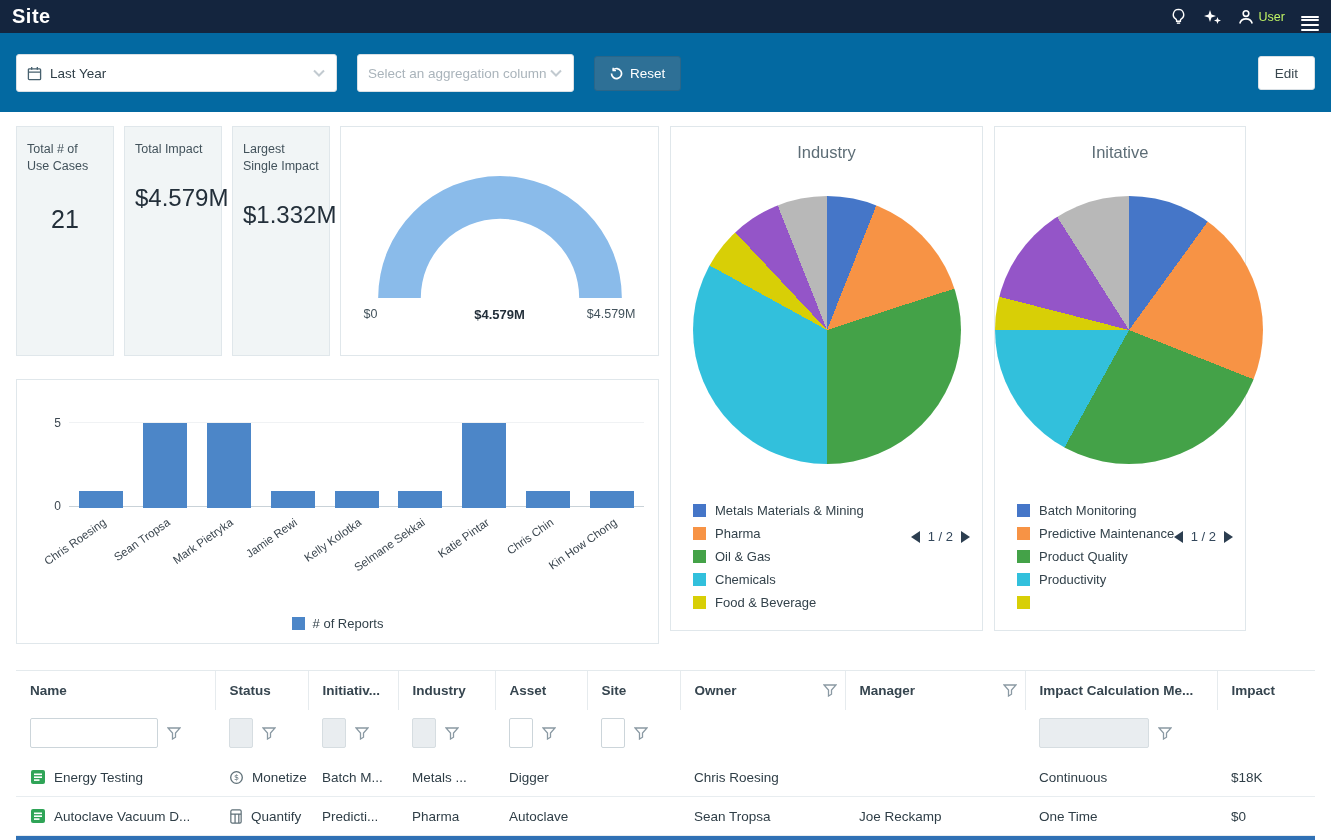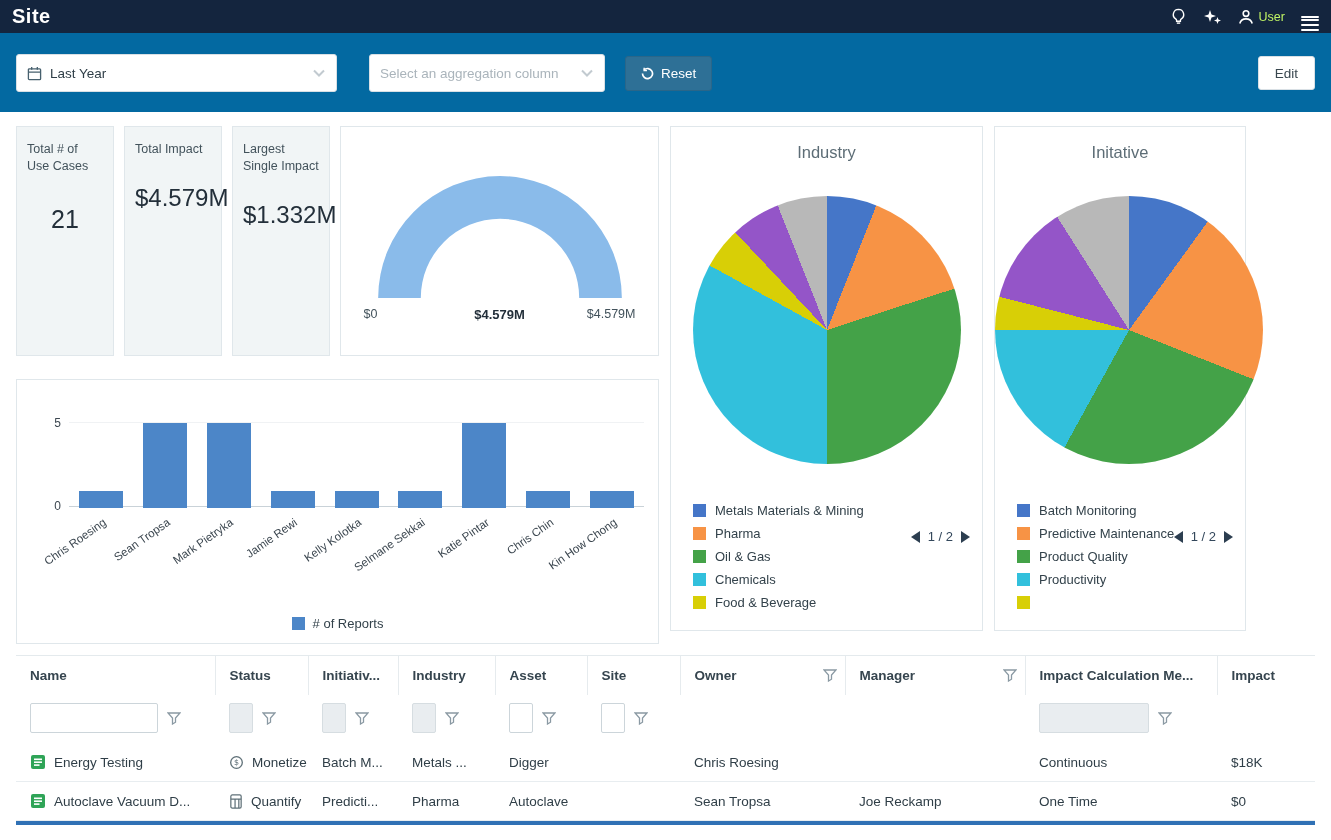--- a/index.html
+++ b/index.html
@@ -13,21 +13,21 @@
   .header-right { display:flex; align-items:center; gap:16px; color:#fff; }
   .hicon { display:flex; align-items:center; gap:5px; cursor:pointer; }
   .user-label { color:#bef264; font-size:12.5px; }
   .burger span { display:block; width:18px; height:2px; background:#fff; margin:3px 0; border-radius:1px; }
 
   
   .toolbar { background:#0369a1; padding:21px 16px 20px 16px; display:flex; align-items:center; }
   .dropdown { height:38px; border:1px solid #d9e0e5; border-radius:3px; background:#fff;
     display:flex; align-items:center; padding:0 10px; cursor:pointer; }
   .dd-date { width:321px; }
-  .dd-agg { width:236px; margin-left:32px; }
+  .dd-agg { width:217px; margin-left:20px; }
   .dd-text { font-size:13.5px; color:#2f3e47; margin-left:8px; }
   .dd-placeholder { font-size:13.5px; color:#aab4bb; }
   .dd-caret { margin-left:auto; }
   .btn-reset { margin-left:20px; background:#2e7096; color:#fff; border:1px solid #2a6689;
     border-radius:3px; height:35px; padding:0 15px; display:flex; align-items:center; gap:7px;
     font-size:13.5px; cursor:pointer; }
   .btn-edit { margin-left:auto; background:#fff; color:#39474f; border:1px solid #d9e0e5;
     border-radius:3px; height:34px; padding:0 16px; font-size:13.5px; cursor:pointer; }
 
   
@@ -68,21 +68,21 @@
   .bars { display:flex; height:85px; align-items:flex-end; }
   .bar-slot { width:64px; position:relative; height:85px; display:flex; align-items:flex-end; justify-content:center; }
   .bar { width:44px; cursor:pointer; }
   .bar-label { position:absolute; top:100%; right:50%; margin-top:8px; transform:rotate(-35deg);
     transform-origin:top right; white-space:nowrap; font-size:11.5px; color:#3c4750; }
   .lb-legend { position:absolute; bottom:12px; left:0; right:0; display:flex;
     justify-content:center; align-items:center; gap:8px; }
   .lb-legend .legend-label { font-size:13px; color:#33424b; }
 
   
-  .table-wrap { margin:11px 16px 0 16px; border-top:1px solid #e4eaed; }
+  .table-wrap { margin:26px 16px 0 16px; border-top:1px solid #e4eaed; }
   table { border-collapse:collapse; table-layout:fixed; width:1299px; font-size:13.5px; }
   th { text-align:left; font-weight:bold; color:#36454f; padding:12px 8px 12px 14px;
     border-right:1px solid #e6ebee; white-space:nowrap; overflow:hidden; }
   th .th-inner { display:flex; align-items:center; justify-content:space-between; }
   .filter-row td { padding:8px 8px 10px 14px; }
   .filter-cell { display:flex; align-items:center; gap:9px; }
   .f-input { height:30px; border:1px solid #ccd5da; border-radius:2px; background:#fff; padding:0 6px; font-size:13px; }
   .f-input.small { width:24px; }
   .f-input.wide { width:128px; }
   .f-input.xwide { width:110px; }

